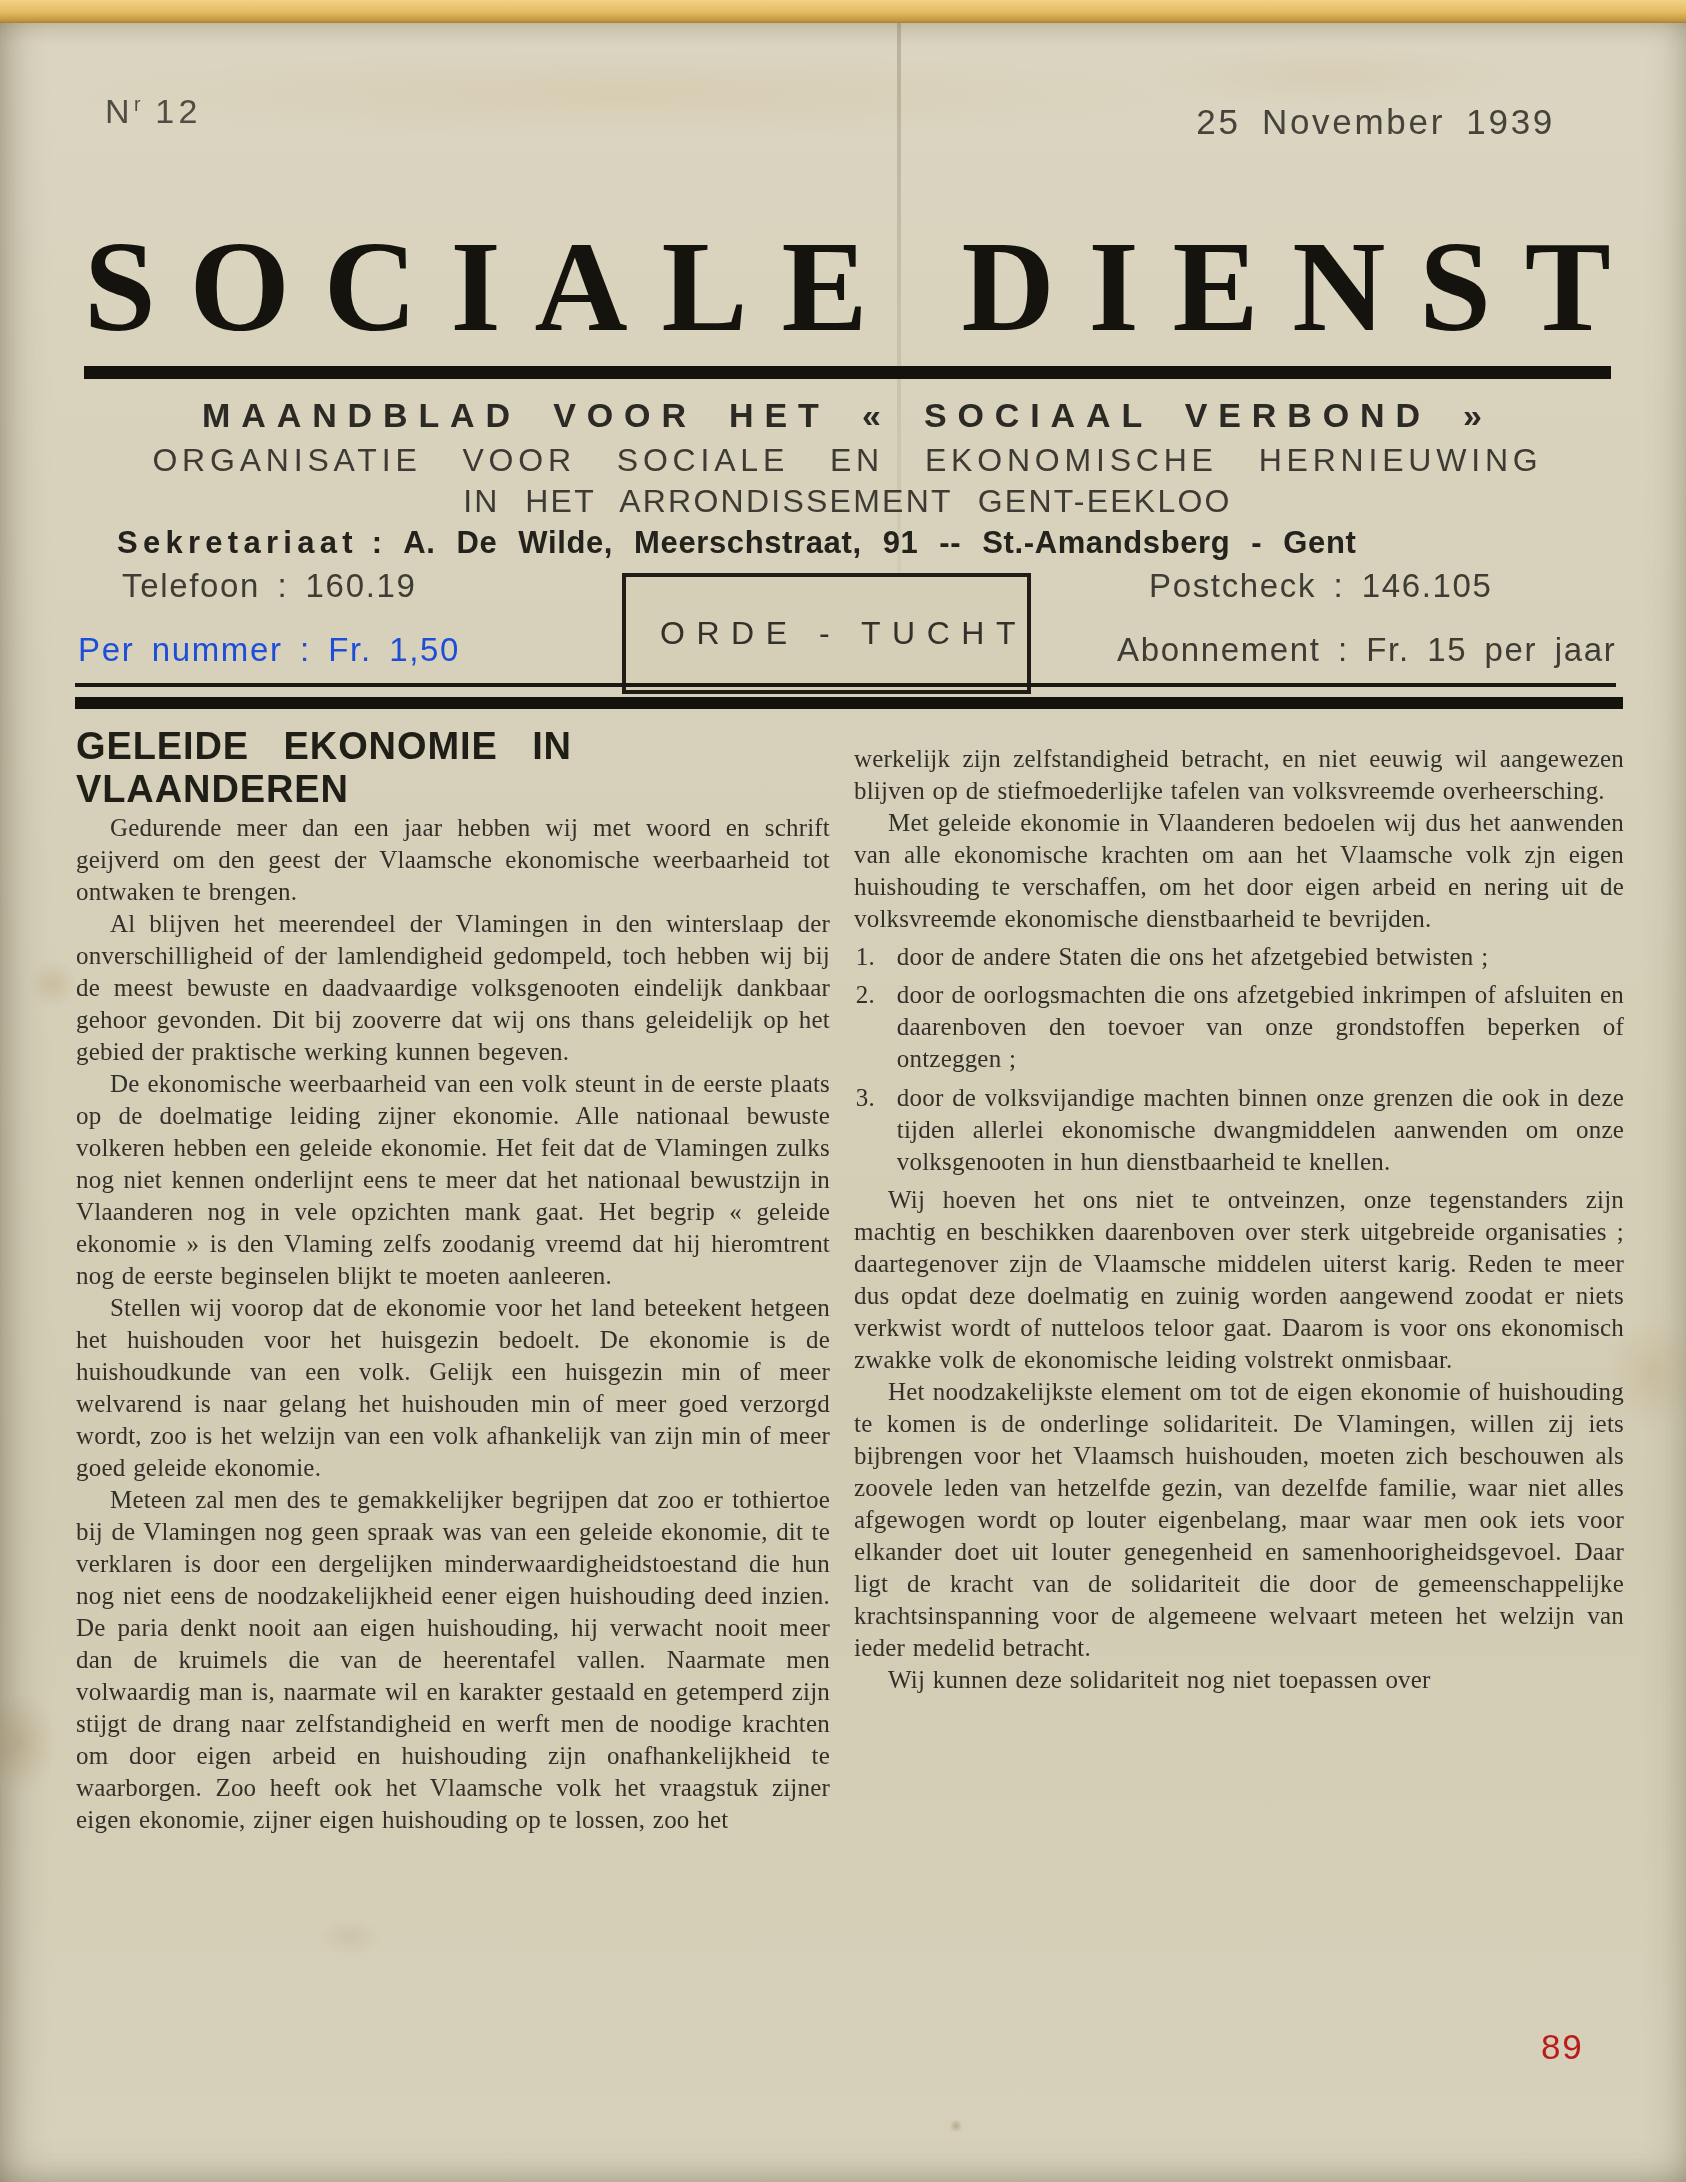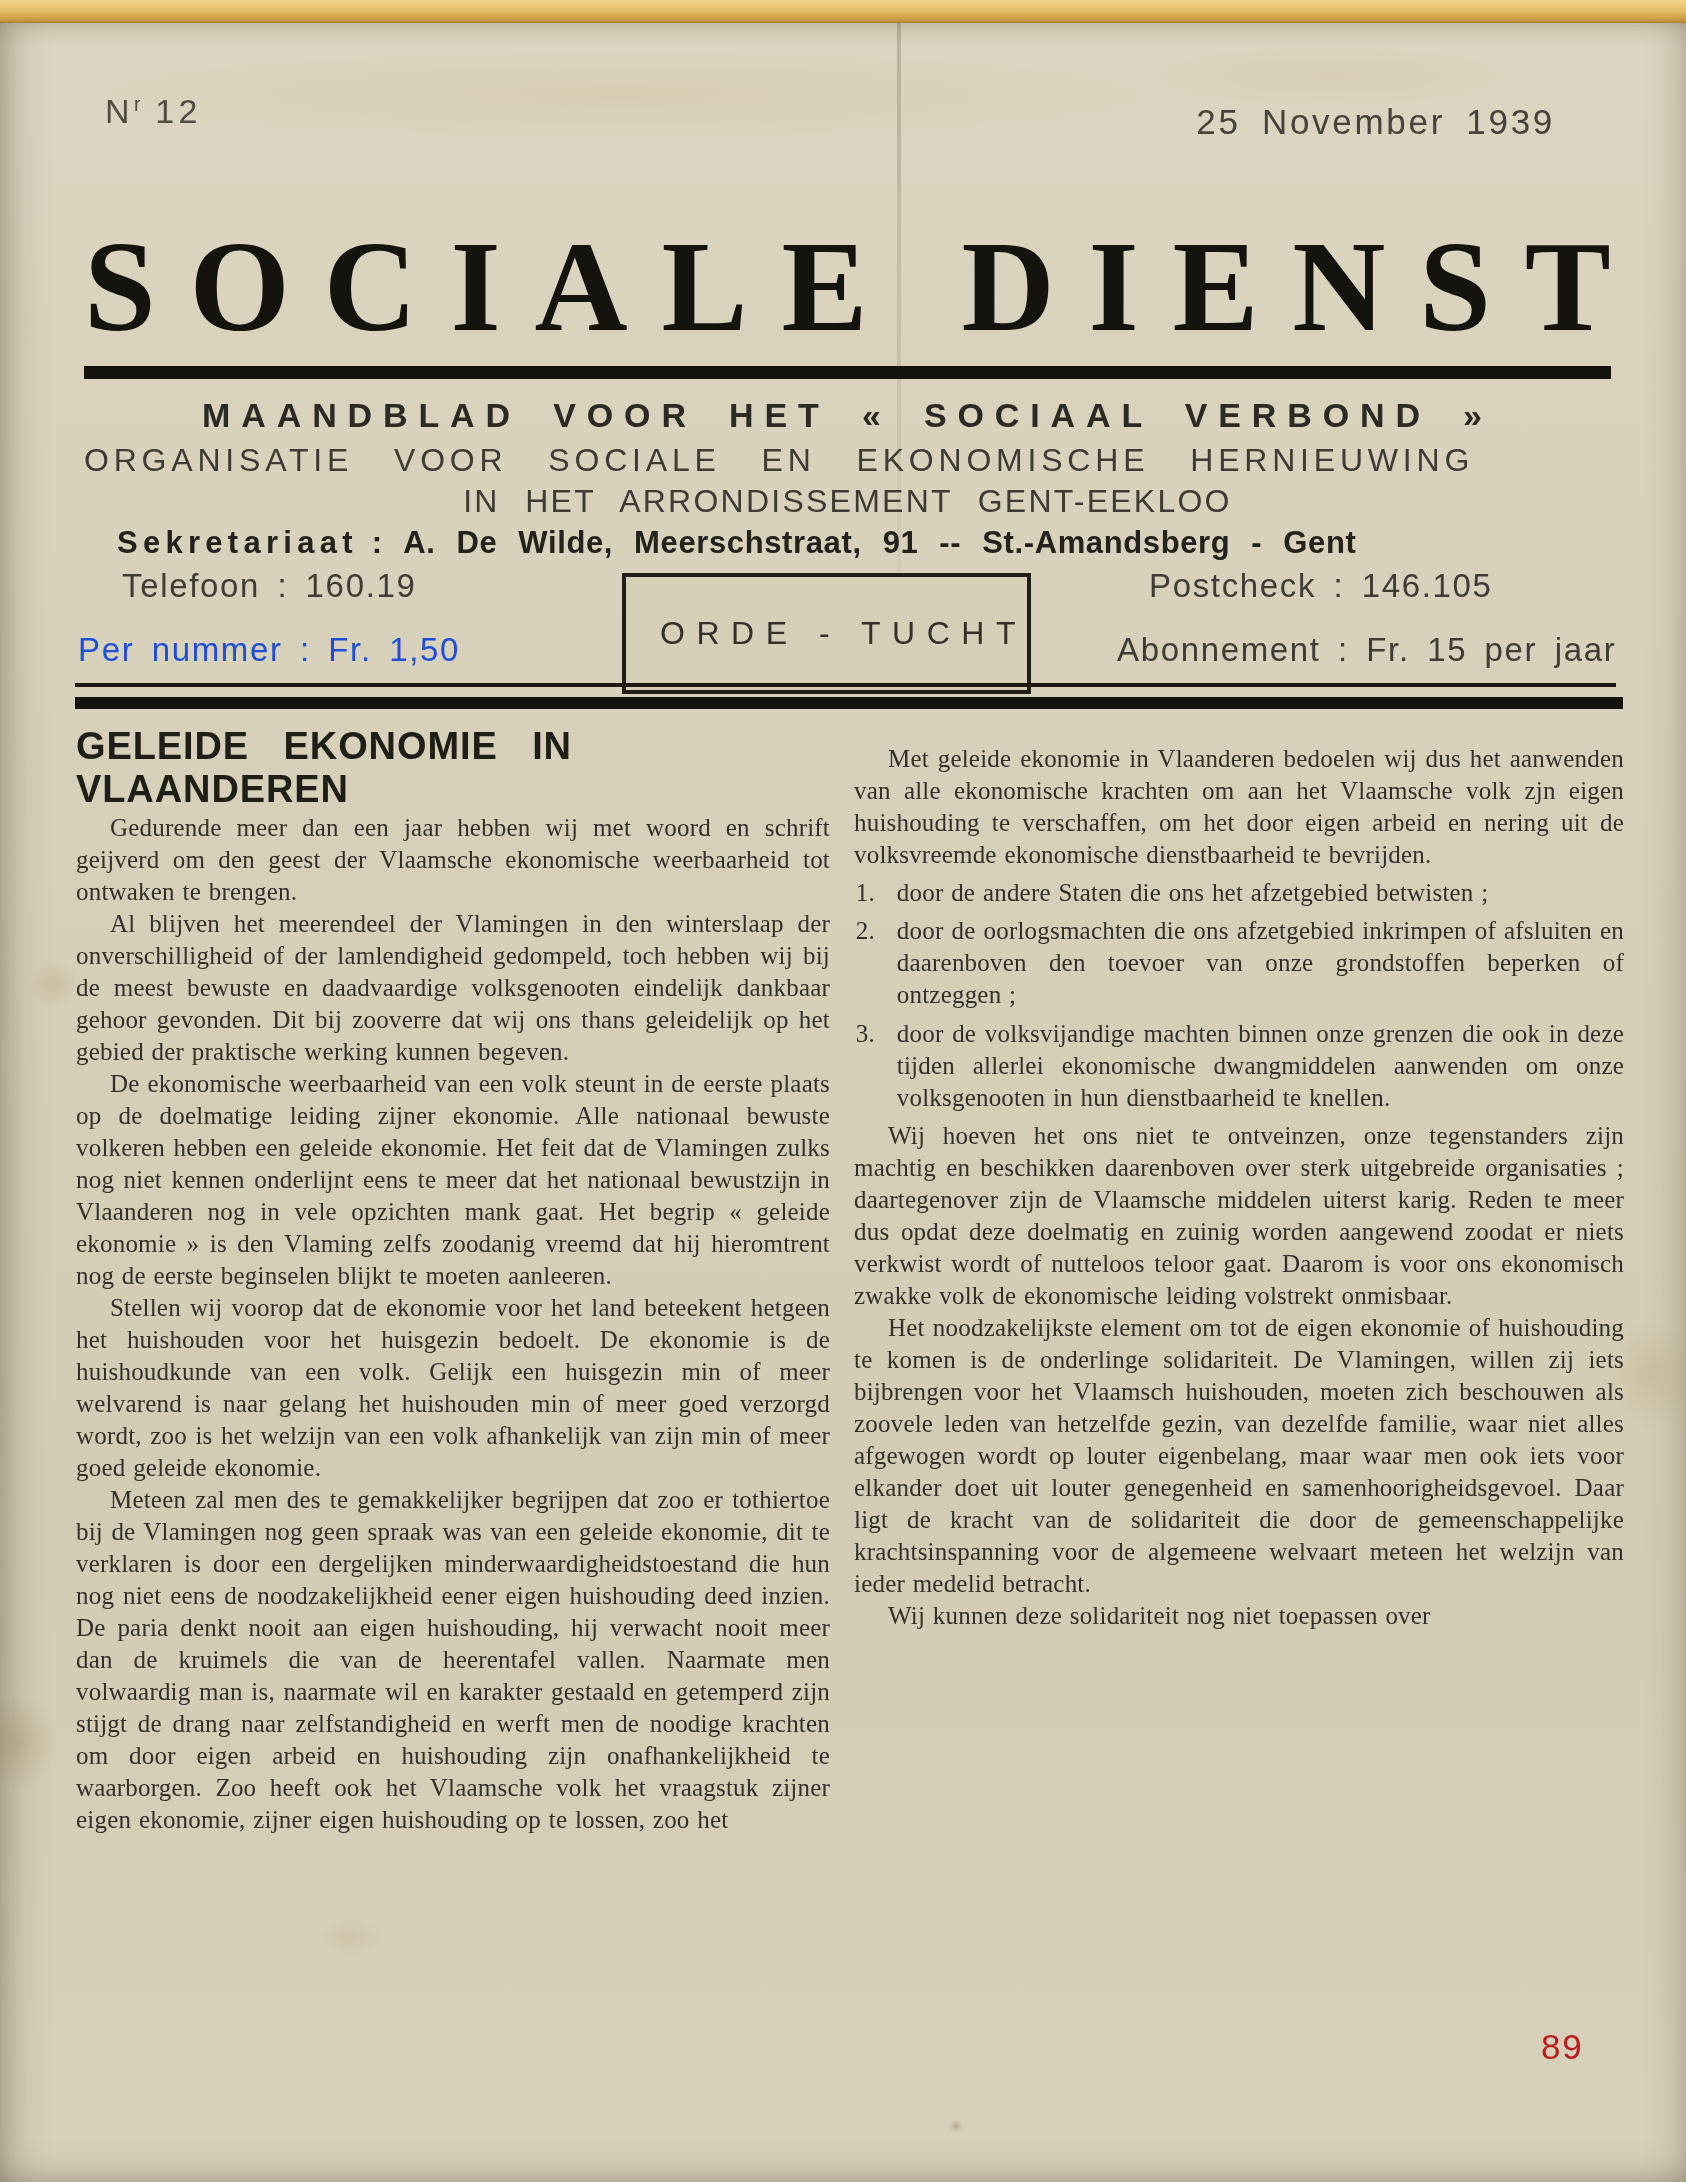--- a/index.html
+++ b/index.html
@@ -50,21 +50,21 @@
   }
   .masthead .sp{width:26.6px}
   .rule-masthead{
     position:absolute;left:84px;top:366px;width:1527px;height:13.3px;background:#14120d;
   }
   .sub1{
     position:absolute;left:84px;top:396px;width:1527px;text-align:center;
     font-size:34px;font-weight:700;color:#2c2a24;letter-spacing:.32em;word-spacing:.35em;
   }
   .sub2{
-    position:absolute;left:84px;top:442px;width:1527px;
+    position:absolute;left:84px;top:442px;width:1527px;text-align:center;
     font-size:32px;font-weight:400;color:#3d3b33;letter-spacing:.15em;word-spacing:.85em;
   }
   .sub3{
     position:absolute;left:84px;top:483px;width:1527px;text-align:center;
     font-size:32px;font-weight:400;color:#3d3b33;letter-spacing:.07em;word-spacing:.45em;
   }
   .sekretariaat{
     position:absolute;left:117px;top:525px;width:1507px;
     font-size:31px;font-weight:700;color:#23221c;
   }
@@ -157,20 +157,21 @@
 <div class="article-title">GELEIDE EKONOMIE IN VLAANDEREN</div>
 
 <div class="col col-left">
     <p class="para">Gedurende meer dan een jaar hebben wij met woord en schrift geijverd om den geest der Vlaamsche ekonomische weerbaarheid tot ontwaken te brengen.</p>
     <p class="para">Al blijven het meerendeel der Vlamingen in den winterslaap der onverschilligheid of der lamlendigheid gedompeld, toch hebben wij bij de meest bewuste en daadvaardige volksgenooten eindelijk dankbaar gehoor gevonden. Dit bij zooverre dat wij ons thans geleidelijk op het gebied der praktische werking kunnen begeven.</p>
     <p class="para">De ekonomische weerbaarheid van een volk steunt in de eerste plaats op de doelmatige leiding zijner ekonomie. Alle nationaal bewuste volkeren hebben een geleide ekonomie. Het feit dat de Vlamingen zulks nog niet kennen onderlijnt eens te meer dat het nationaal bewustzijn in Vlaanderen nog in vele opzichten mank gaat. Het begrip « geleide ekonomie » is den Vlaming zelfs zoodanig vreemd dat hij hieromtrent nog de eerste beginselen blijkt te moeten aanleeren.</p>
     <p class="para">Stellen wij voorop dat de ekonomie voor het land beteekent hetgeen het huishouden voor het huisgezin bedoelt. De ekonomie is de huishoudkunde van een volk. Gelijk een huisgezin min of meer welvarend is naar gelang het huishouden min of meer goed verzorgd wordt, zoo is het welzijn van een volk afhankelijk van zijn min of meer goed geleide ekonomie.</p>
     <p class="para">Meteen zal men des te gemakkelijker begrijpen dat zoo er tothiertoe bij de Vlamingen nog geen spraak was van een geleide ekonomie, dit te verklaren is door een dergelijken minderwaardigheidstoestand die hun nog niet eens de noodzakelijkheid eener eigen huishouding deed inzien. De paria denkt nooit aan eigen huishouding, hij verwacht nooit meer dan de kruimels die van de heerentafel vallen. Naarmate men volwaardig man is, naarmate wil en karakter gestaald en getemperd zijn stijgt de drang naar zelfstandigheid en werft men de noodige krachten om door eigen arbeid en huishouding zijn onafhankelijkheid te waarborgen. Zoo heeft ook het Vlaamsche volk het vraagstuk zijner eigen ekonomie, zijner eigen huishouding op te lossen, zoo het</p>
   </div>
 <div class="col col-right">
+    <p class="para cont">werkelijk zijn zelfstandigheid betracht, en niet eeuwig wil aangewezen blijven op de stiefmoederlijke tafelen van volksvreemde overheersching.</p>
     <p class="para">Met geleide ekonomie in Vlaanderen bedoelen wij dus het aanwenden van alle ekonomische krachten om aan het Vlaamsche volk zjn eigen huishouding te verschaffen, om het door eigen arbeid en nering uit de volksvreemde ekonomische dienstbaarheid te bevrijden.</p>
     <div class="numitem">
       <span class="num">1.</span>
       <p class="numtext">door de andere Staten die ons het afzetgebied betwisten ;</p>
     </div>
     <div class="numitem">
       <span class="num">2.</span>
       <p class="numtext">door de oorlogsmachten die ons afzetgebied inkrimpen of afsluiten en daarenboven den toevoer van onze grondstoffen beperken of ontzeggen ;</p>
     </div>
     <div class="numitem">

